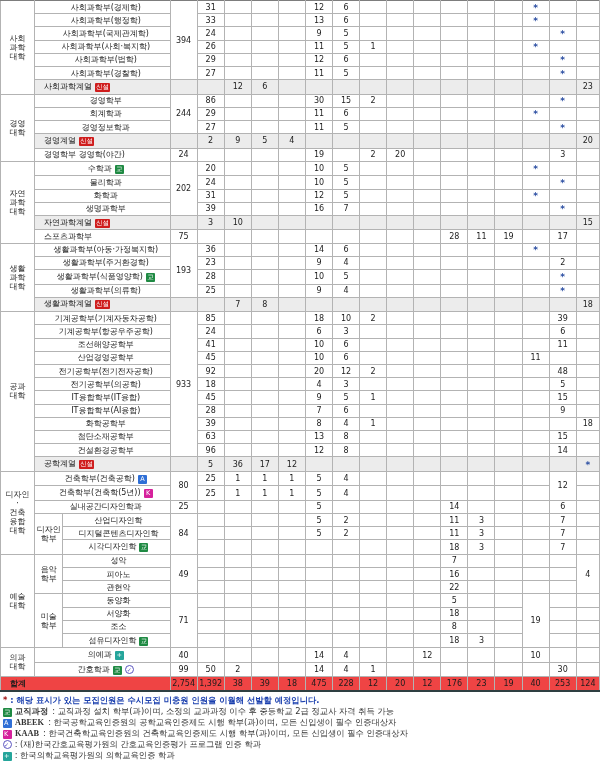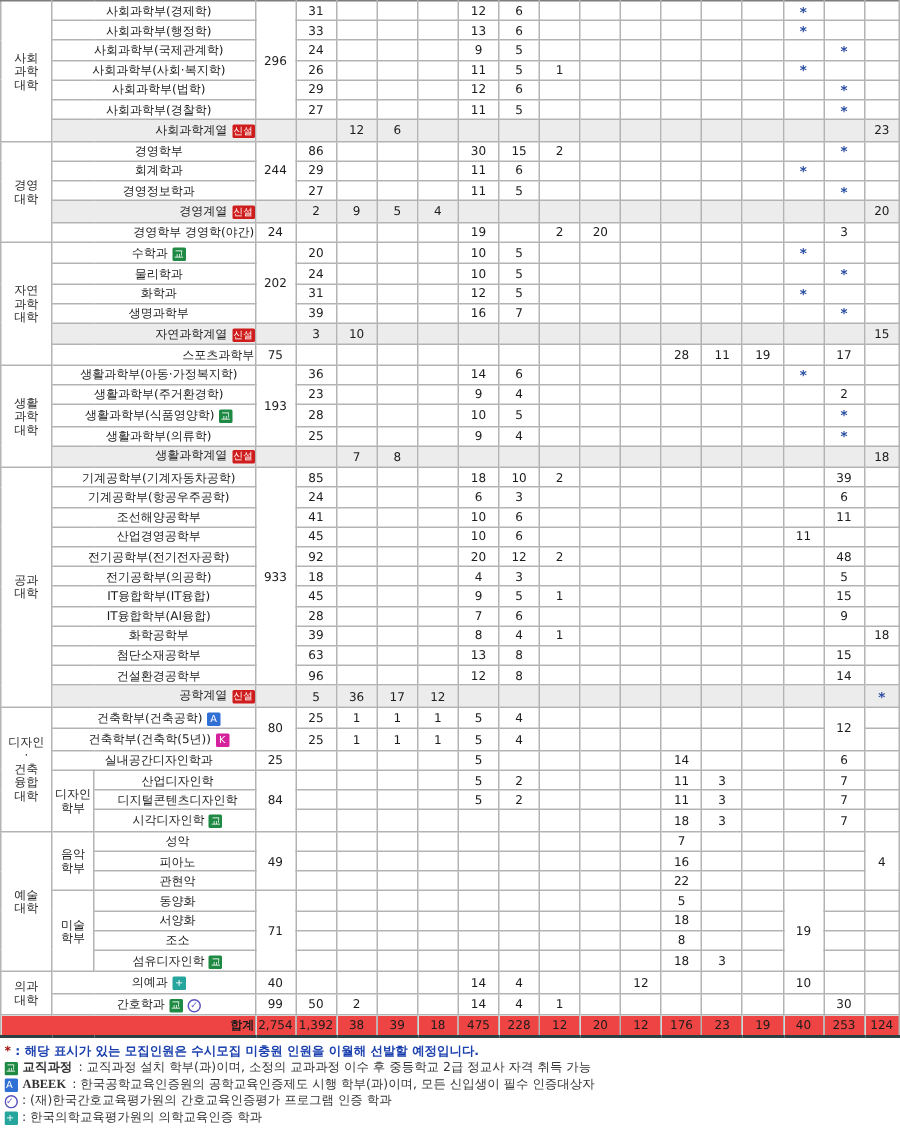--- a/index.html
+++ b/index.html
@@ -5,21 +5,21 @@
   html,body{margin:0;padding:0;background:#fff;width:600px;}
   body{font-family:"DejaVu Sans","Liberation Sans",sans-serif;color:#1c1c1c;}
   .sheet{width:600px;height:762px;overflow:hidden;background:#fff;}
   table{border-collapse:collapse;table-layout:fixed;width:600px;height:692px;}
   td{border:1px solid #b3b3b3;text-align:center;vertical-align:middle;padding:0;
      font-size:8px;line-height:9px;overflow:hidden;white-space:nowrap;}
   td.college{white-space:pre-line;color:#2a2a2a;letter-spacing:0;}
   td.sub{white-space:pre-line;}
   td.name{text-align:center;padding-left:7px;}
   td.name.indent{padding-left:4px;}
-  td.center{text-align:right;padding-left:0;margin-left:42px;}
+  td.center{text-align:left;padding-left:9px;margin-left:42px;}
   tr.series td{background:#ececec;}
   tr.cstart td{border-top:1px solid #7d7d7d;}
   tr.total td{background:#ef4444;border-top:1.5px solid #5a5a5a;border-bottom:2.5px solid #2e3f41;}
   tr.total td.tlabel{font-weight:bold;}
   table{border:1px solid #8a8a8a;}
   .badge{display:inline-block;color:#fff;font-size:6.5px;line-height:9px;height:9px;
          min-width:9px;padding:0 1px;margin-left:3px;vertical-align:0px;border-radius:1px;box-sizing:border-box;}
   .b-new{background:#cf1d1d;}
   .b-edu{background:#1f8a43;}
   .b-abeek{background:#2f6fd6;}
@@ -59,21 +59,21 @@
       <col style="width:27px">
         <col style="width:27px">
         <col style="width:23px">
     </colgroup>
     <tbody id="tbody">
         <tr class="cstart">
           <td class="college" rowspan="7">사회
 과학
 대학</td>
           <td class="name" colspan="2"><span>사회과학부(경제학)</span></td>
-          <td rowspan="6">296</td>
+          <td rowspan="6">394</td>
           <td>31</td>
           <td></td>
           <td></td>
           <td></td>
           <td>12</td>
           <td>6</td>
           <td></td>
           <td></td>
           <td></td>
           <td></td>
@@ -1020,16 +1020,17 @@
           <td>40</td>
           <td>253</td>
           <td>124</td>
         </tr>
       </tbody>
   </table>
   <div id="footer">
       <div class="fline f-note"><span class="star">* </span><span> : 해당 표시가 있는 모집인원은 수시모집 미충원 인원을 이월해 선발할 예정입니다.</span></div>
       <div class="fline"><span class="badge b-edu">교</span><span class="flabel">교직과정 </span><span> : 교직과정 설치 학부(과)이며, 소정의 교과과정 이수 후 중등학교 2급 정교사 자격 취득 가능</span></div>
       <div class="fline"><span class="badge b-abeek">A</span><span class="flabel">ABEEK </span><span> : 한국공학교육인증원의 공학교육인증제도 시행 학부(과)이며, 모든 신입생이 필수 인증대상자</span></div>
+      <div class="fline"><span class="badge b-kaab">K</span><span class="flabel">KAAB </span><span> : 한국건축학교육인증원의 건축학교육인증제도 시행 학부(과)이며, 모든 신입생이 필수 인증대상자</span></div>
       <div class="fline"><span class="badge b-nurse">✓</span><span> : (재)한국간호교육평가원의 간호교육인증평가 프로그램 인증 학과</span></div>
       <div class="fline"><span class="badge b-med">+</span><span> : 한국의학교육평가원의 의학교육인증 학과</span></div>
     </div>
 </div>
 
 </body></html>

